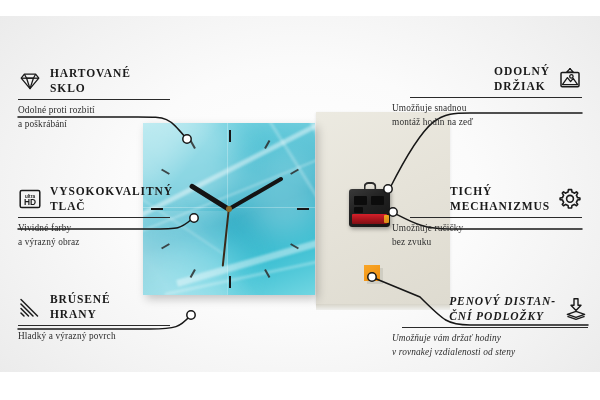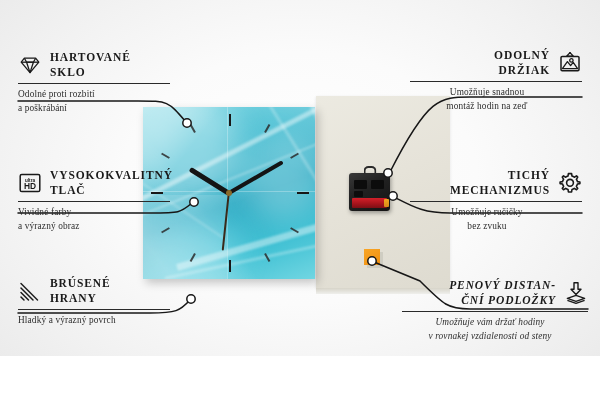--- a/index.html
+++ b/index.html
@@ -4,21 +4,21 @@
 <style>
   * { margin:0; padding:0; box-sizing:border-box; }
   html,body { width:600px; height:400px; }
   body {
     font-family:"Liberation Serif", serif;
     background:#ffffff;
     overflow:hidden;
     position:relative;
   }
   #stage {
-    position:absolute; left:0; top:0; width:600px; height:356px;
+    position:absolute; left:0; top:16px; width:600px; height:356px;
     background:
       radial-gradient(ellipse 420px 300px at 50% 50%, #ffffff 0%, #fbfbfb 42%, #f2f2f2 72%, #e9e9e9 100%);
   }
   #wires { position:absolute; left:0; top:0; width:600px; height:400px; z-index:5; }
 
   
   .photo { position:absolute; z-index:3; }
   #panel-right {
     left:316px; top:96px; width:134px; height:192px;
     background:linear-gradient(155deg,#eceaE1 0%, #e6e3d9 45%, #dedbd0 100%);
@@ -97,26 +97,26 @@
         border-radius:50%; background:#8a6a2a; }
 
   
   .feat { position:absolute; z-index:6; }
   .feat .head { display:flex; align-items:center; gap:8px; }
   .feat.right .head { flex-direction:row-reverse; }
   .feat .title {
     font-size:11.5px; font-weight:bold; letter-spacing:.9px; color:#1a1a1a;
     line-height:1.32; text-transform:uppercase; white-space:pre-line;
   }
-  .feat.right .title { text-align:right; }
+  .feat.right .title { text-align:left; }
   .feat .rule { height:1px; background:#2a2a2a; margin:3px 0 4px; }
   .feat .desc {
     font-size:9.3px; color:#2c2c2c; line-height:1.42; white-space:pre-line; letter-spacing:.15px;
   }
-  .feat.right .desc { text-align:center; }
+  .feat.right .desc { text-align:left; }
   .ico { width:24px; height:24px; flex:0 0 24px; display:block; }
 
   #f1 { left:18px; top:50px;  width:170px; }
   #f1 .rule { width:152px; }
   #f2 { left:18px; top:168px; width:170px; }
   #f2 .rule { width:152px; }
   #f3 { left:18px; top:276px; width:170px; }
   #f3 .rule { width:152px; }
 
   #f4 { right:18px; top:48px;  width:190px; }

